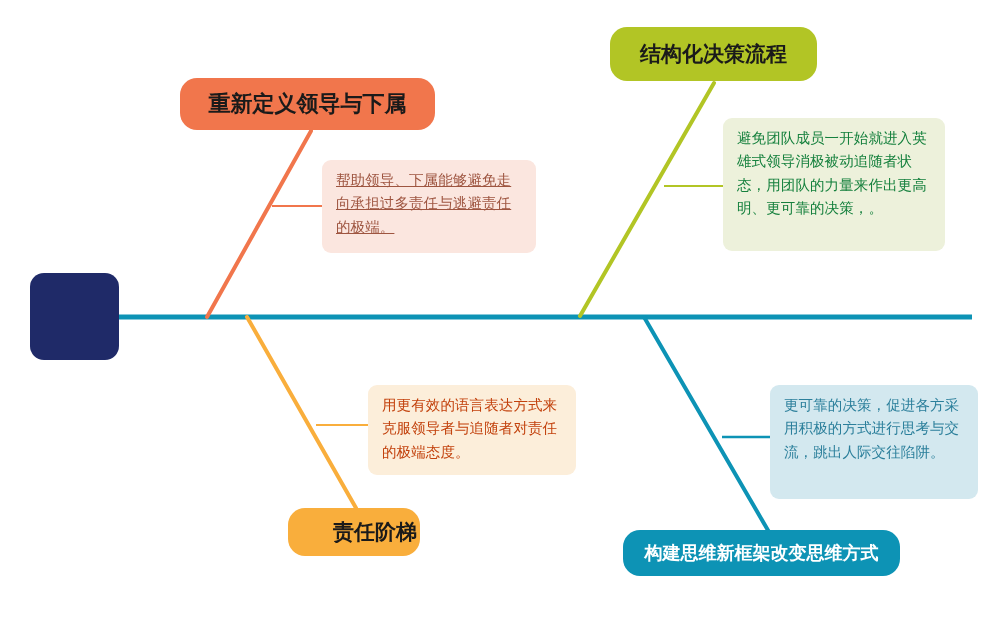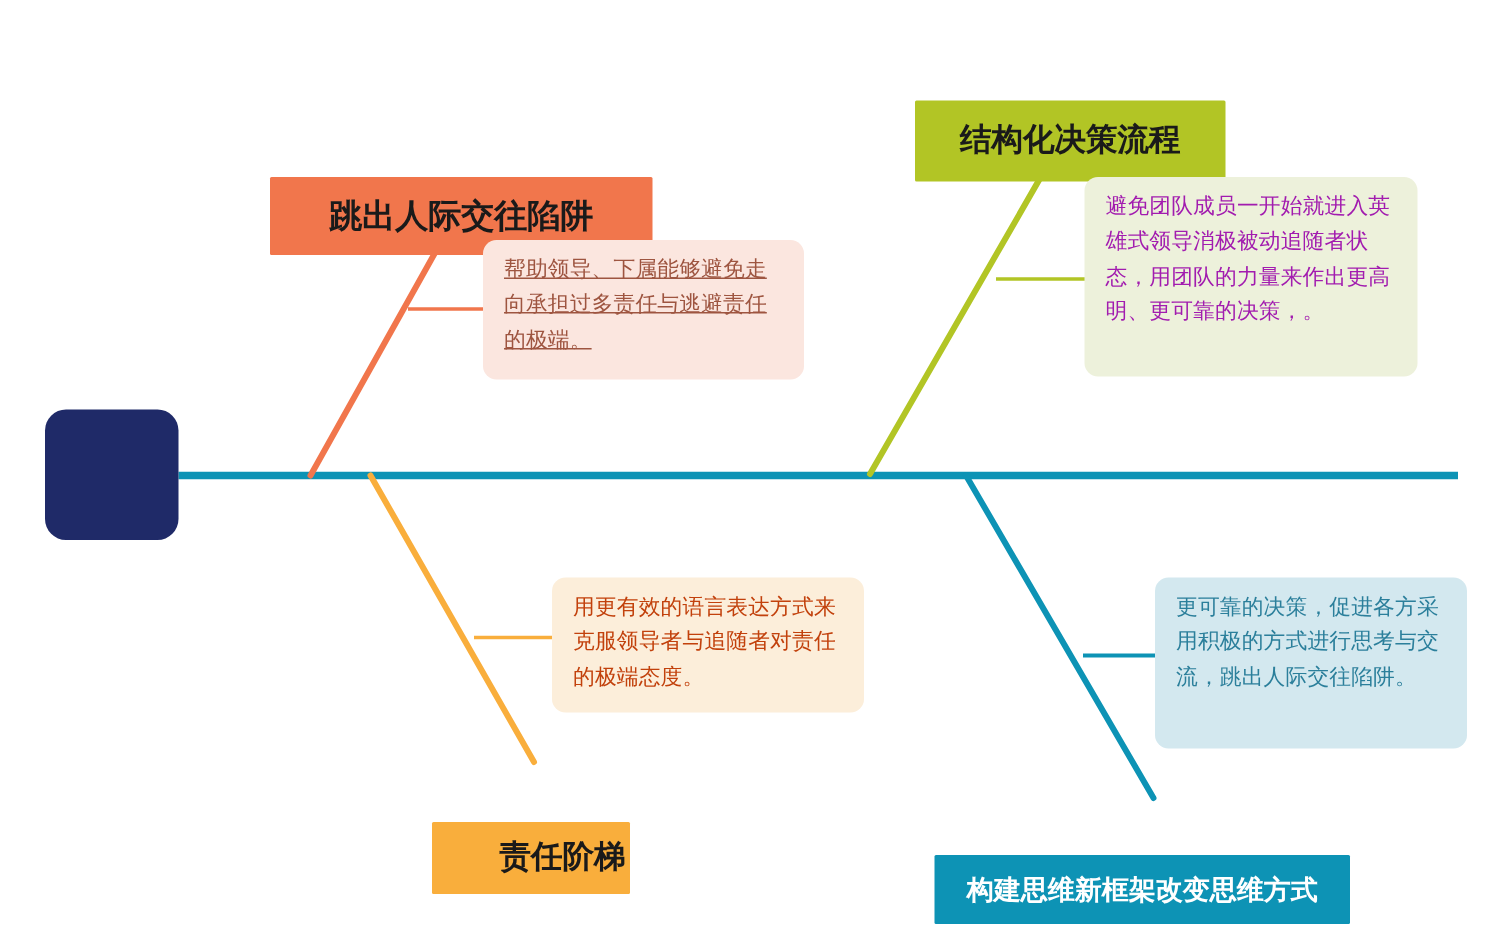--- a/index.html
+++ b/index.html
@@ -35,26 +35,25 @@
     border-radius: 14px;
     background: #1F2A68;
   }
 
   
   .cat-label {
     position: absolute;
     display: flex;
     align-items: center;
     justify-content: center;
-    border-radius: 1px;
+    border-radius: 17px;
     box-sizing: border-box;
     text-align: center;
     line-height: 1.25;
     white-space: nowrap;
-    margin-top: 40px;
   }
   .cat-label.dark-text  { color: #1a1a1a; }
   .cat-label.light-text { color: #ffffff; }
 
   #cat-redefine {
     left: 180px; top: 78px;
     width: 255px; height: 52px;
     background: #F1764C;
     font-size: 22px;
     font-weight: 700;
@@ -98,21 +97,21 @@
     left: 322px; top: 160px;
     width: 214px; height: 93px;
     background: #FBE6DF;
     color: #9E5540;
     text-decoration: underline;
   }
   #note-process {
     left: 723px; top: 118px;
     width: 222px; height: 133px;
     background: #EDF1DB;
-    color: #a21caf;
+    color: #15803d;
   }
   #note-ladder {
     left: 368px; top: 385px;
     width: 208px; height: 90px;
     background: #FCEEDA;
     color: #c2410c;
   }
   #note-framework {
     left: 770px; top: 385px;
     width: 208px; height: 114px;
@@ -137,21 +136,21 @@
 
     <line x1="247" y1="317" x2="356" y2="508" stroke="#F9AE3C" stroke-width="4" stroke-linecap="round"></line>
     <line x1="316" y1="425" x2="370" y2="425" stroke="#F9AE3C" stroke-width="2.2"></line>
 
     <line x1="644" y1="317" x2="769" y2="532" stroke="#0D93B5" stroke-width="4" stroke-linecap="round"></line>
     <line x1="722" y1="437" x2="772" y2="437" stroke="#0D93B5" stroke-width="2.6"></line>
   </svg>
 
   <div class="head-node"></div>
 
-  <div class="cat-label dark-text" id="cat-redefine">跳出人际交往陷阱</div>
+  <div class="cat-label dark-text" id="cat-redefine">重新定义领导与下属</div>
 
   <div class="cat-label dark-text" id="cat-process">结构化决策流程</div>
 
   <div class="cat-label dark-text" id="cat-ladder">责任阶梯</div>
 
   <div class="cat-label light-text" id="cat-framework">构建思维新框架改变思维方式</div>
 
   <div class="note" id="note-redefine">帮助领导、下属能够避免走向承担过多责任与逃避责任的极端。</div>
 
   <div class="note" id="note-process">避免团队成员一开始就进入英雄式领导消极被动追随者状态，用团队的力量来作出更高明、更可靠的决策，。</div>

